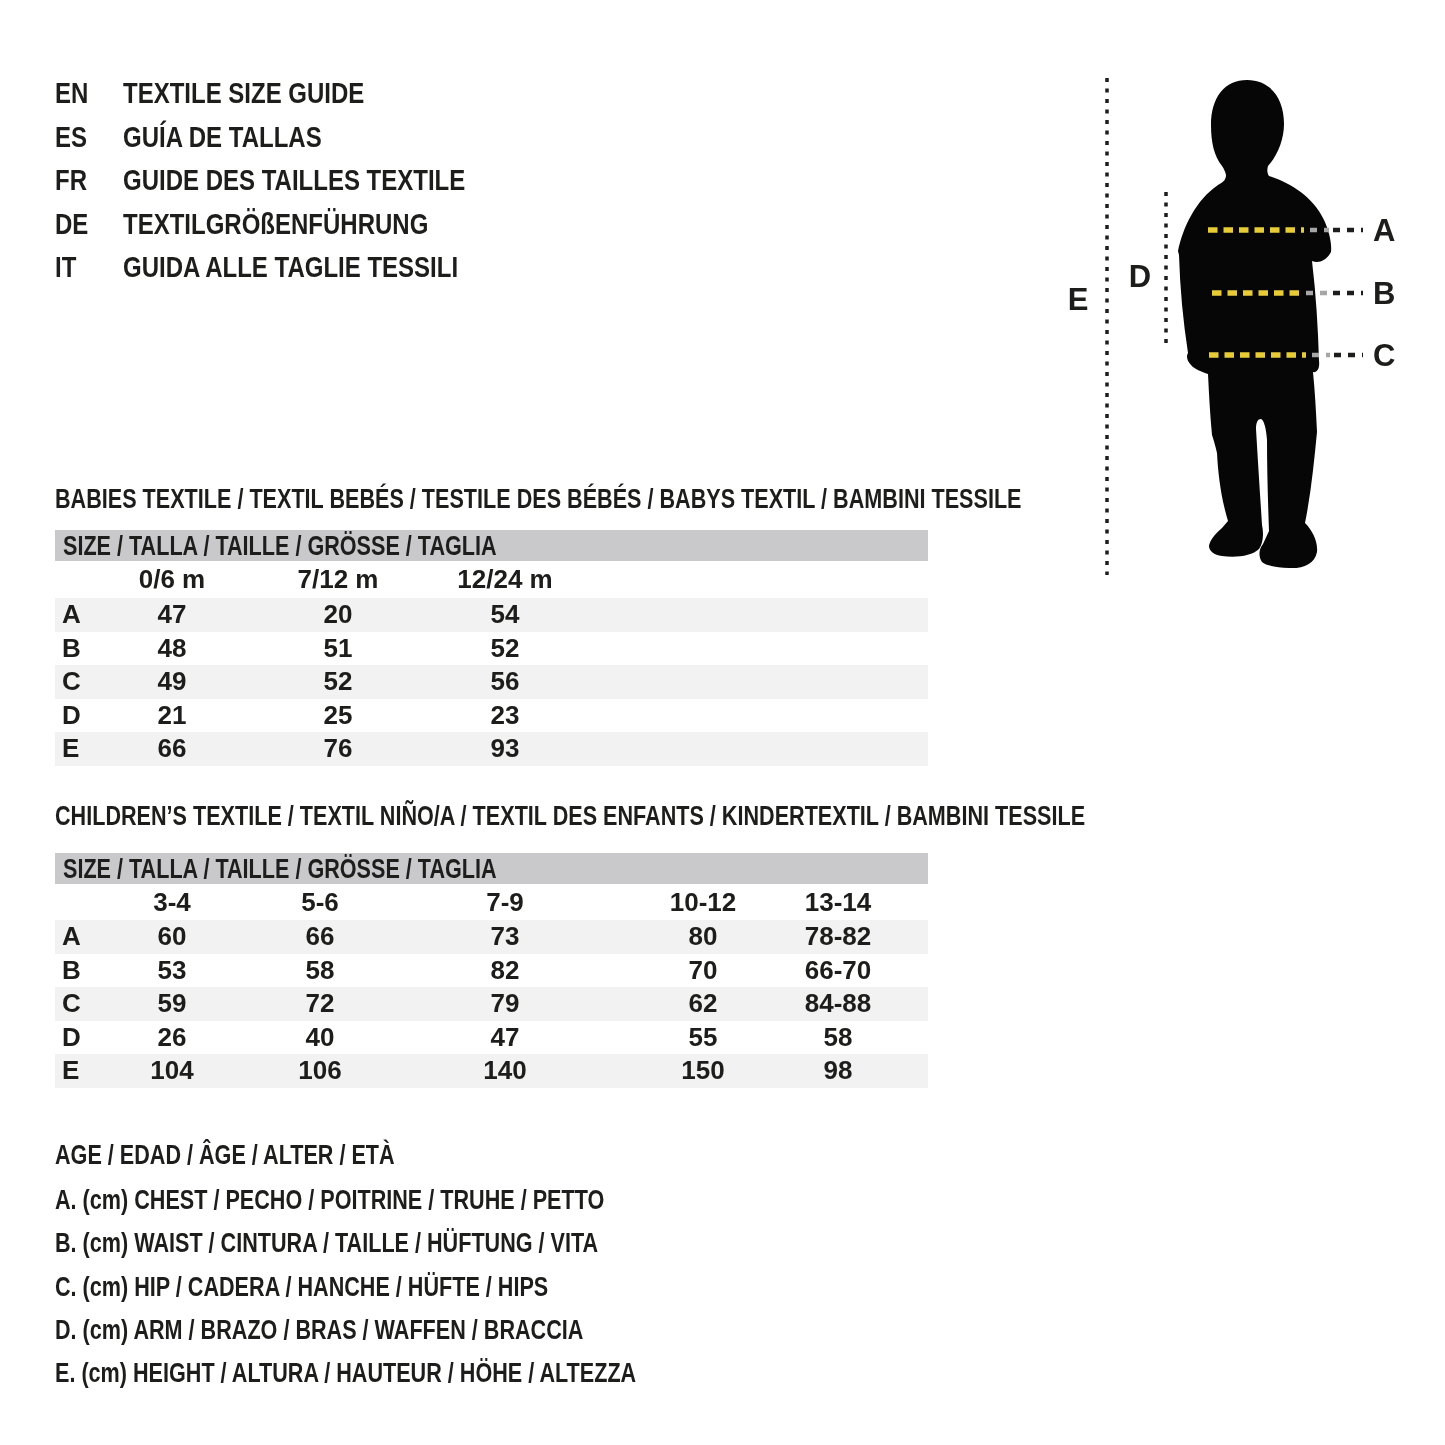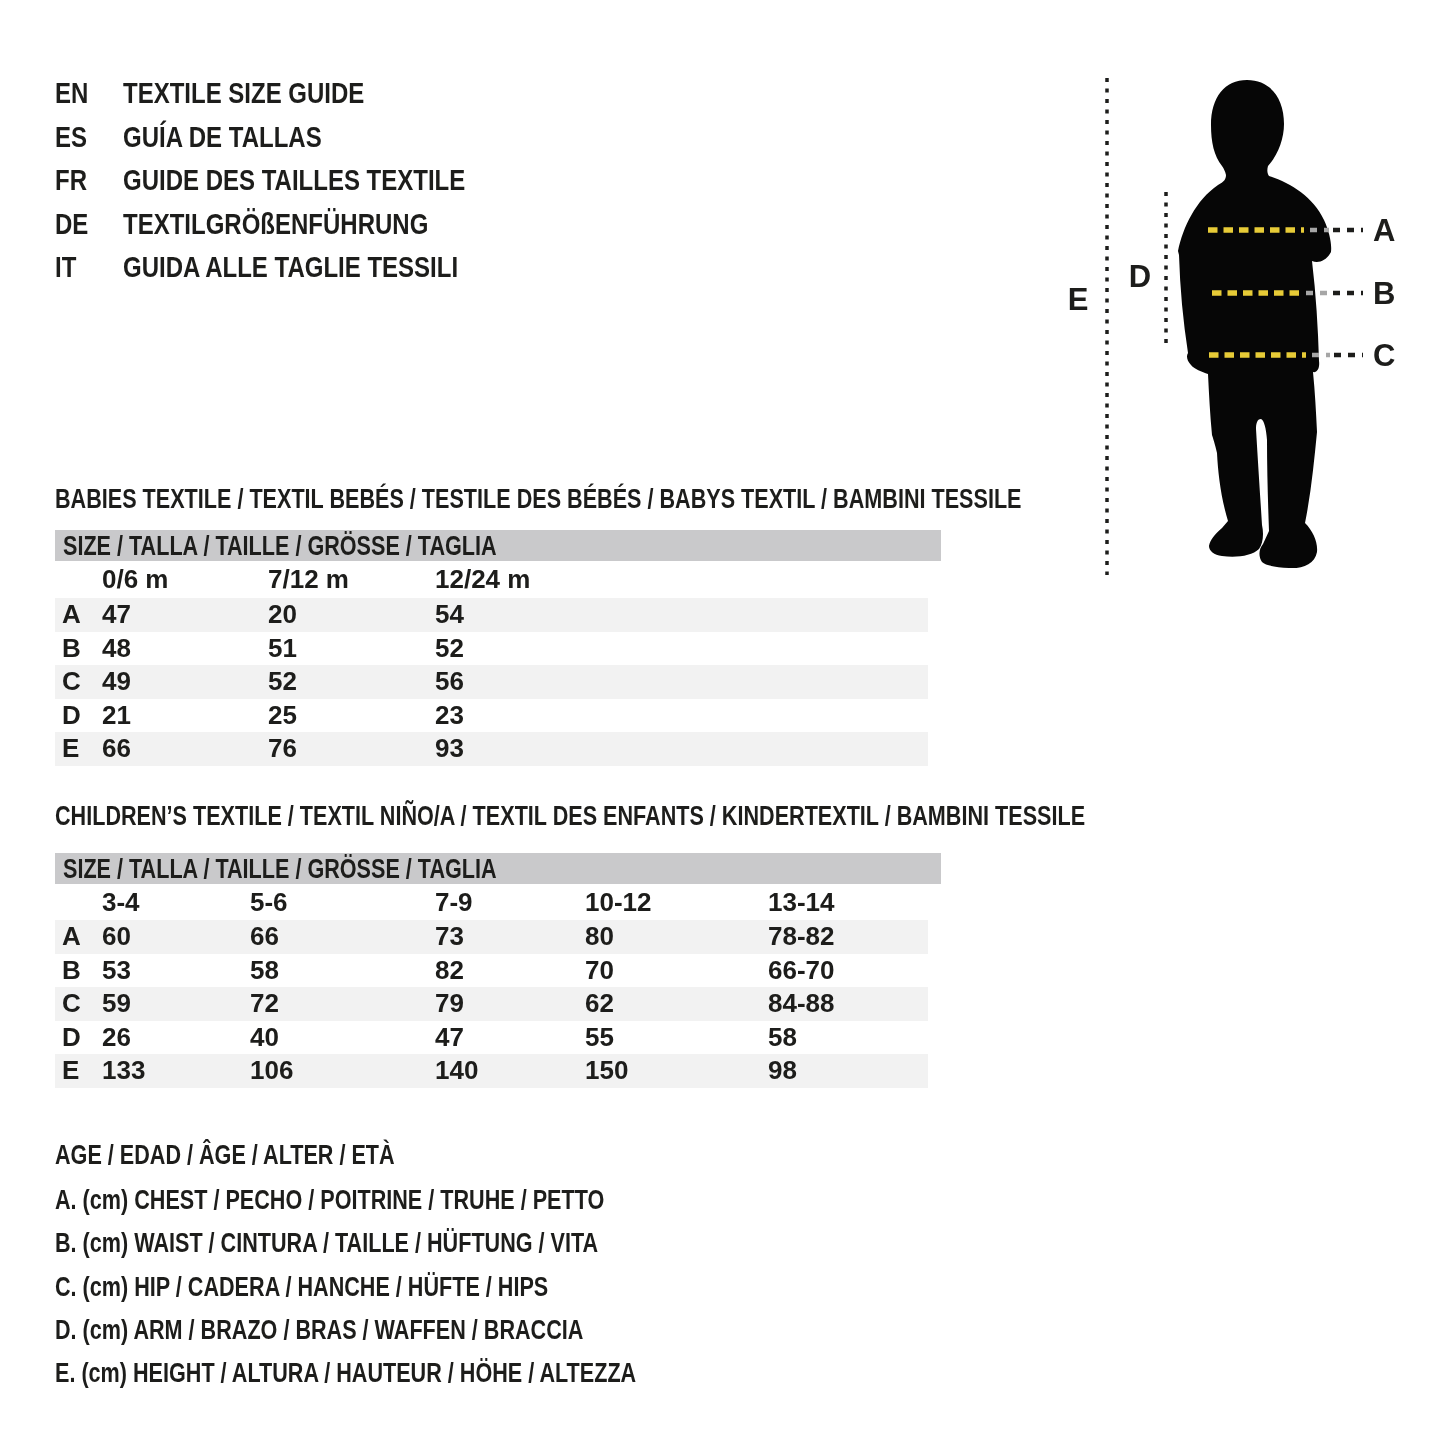--- a/index.html
+++ b/index.html
@@ -14,29 +14,29 @@
   }
   .abs{position:absolute;}
   .cond{transform:scaleX(0.80);transform-origin:0 50%;white-space:nowrap;font-weight:700;}
   
   .hrow{position:absolute;left:55px;height:34px;line-height:34px;font-size:30px;}
   .hcode{display:inline-block;width:85px;}
   
   .stitle{position:absolute;left:55px;font-size:27px;line-height:30px;}
   
   .table{position:absolute;left:55px;width:873px;}
-  .band{position:absolute;left:0;top:0;width:100%;height:31px;background:var(--band);padding-left:13px;}
+  .band{position:absolute;left:0;top:0;width:100%;height:31px;background:var(--band);}
   .band span{position:absolute;left:8px;top:0;height:31px;line-height:32px;font-size:27px;}
   .colrow{position:absolute;left:0;width:100%;font-size:26px;font-weight:700;}
   .trow{position:absolute;left:0;width:100%;height:33.5px;line-height:33.5px;font-size:26px;font-weight:700;}
   .trow.stripe{background:var(--stripe);}
   .rl{position:absolute;left:7px;top:0;}
-  .cell{position:absolute;top:0;width:140px;text-align:left;}
+  .cell{position:absolute;top:0;width:140px;text-align:center;}
   .bt .c1{left:47px}.bt .c2{left:213px}.bt .c3{left:380px}
-  .ct .c1{left:47px}.ct .c2{left:195px}.ct .c3{left:380px}.ct .c4{left:530px}.ct .c5{left:713px}
+  .ct .c1{left:47px}.ct .c2{left:195px}.ct .c3{left:380px}.ct .c4{left:578px}.ct .c5{left:713px}
   
   .legrow{position:absolute;left:55px;font-size:27px;line-height:30px;}
   
   .dotv{stroke:var(--text);stroke-width:3.5;stroke-dasharray:4 6.5;fill:none;}
   .ydash{stroke:var(--accent-yellow);stroke-width:5.5;stroke-dasharray:9.5 6;fill:none;}
   .gdash{stroke:#a6a6a6;stroke-width:4.5;stroke-dasharray:7 7;fill:none;}
   .kdash{stroke:var(--text);stroke-width:4.5;stroke-dasharray:7 7;fill:none;}
   .flabel{font-family:"Liberation Sans","DejaVu Sans",sans-serif;font-size:31px;font-weight:700;fill:var(--text);}
 </style>
 </head>
@@ -165,21 +165,21 @@
   <div class="trow" style="top:167.5px">
     <span class="rl">D</span>
     <span class="cell c1">26</span>
     <span class="cell c2">40</span>
     <span class="cell c3">47</span>
     <span class="cell c4">55</span>
     <span class="cell c5">58</span>
   </div>
   <div class="trow stripe" style="top:201px">
     <span class="rl">E</span>
-    <span class="cell c1">133</span>
+    <span class="cell c1">104</span>
     <span class="cell c2">106</span>
     <span class="cell c3">140</span>
     <span class="cell c4">150</span>
     <span class="cell c5">98</span>
   </div>
 </div>
 
 <div>
   <div class="legrow cond" style="top:1140px">AGE / EDAD / ÂGE / ALTER / ETÀ</div>
   <div class="legrow cond" style="top:1185px">A. (cm) CHEST / PECHO / POITRINE / TRUHE / PETTO</div>

